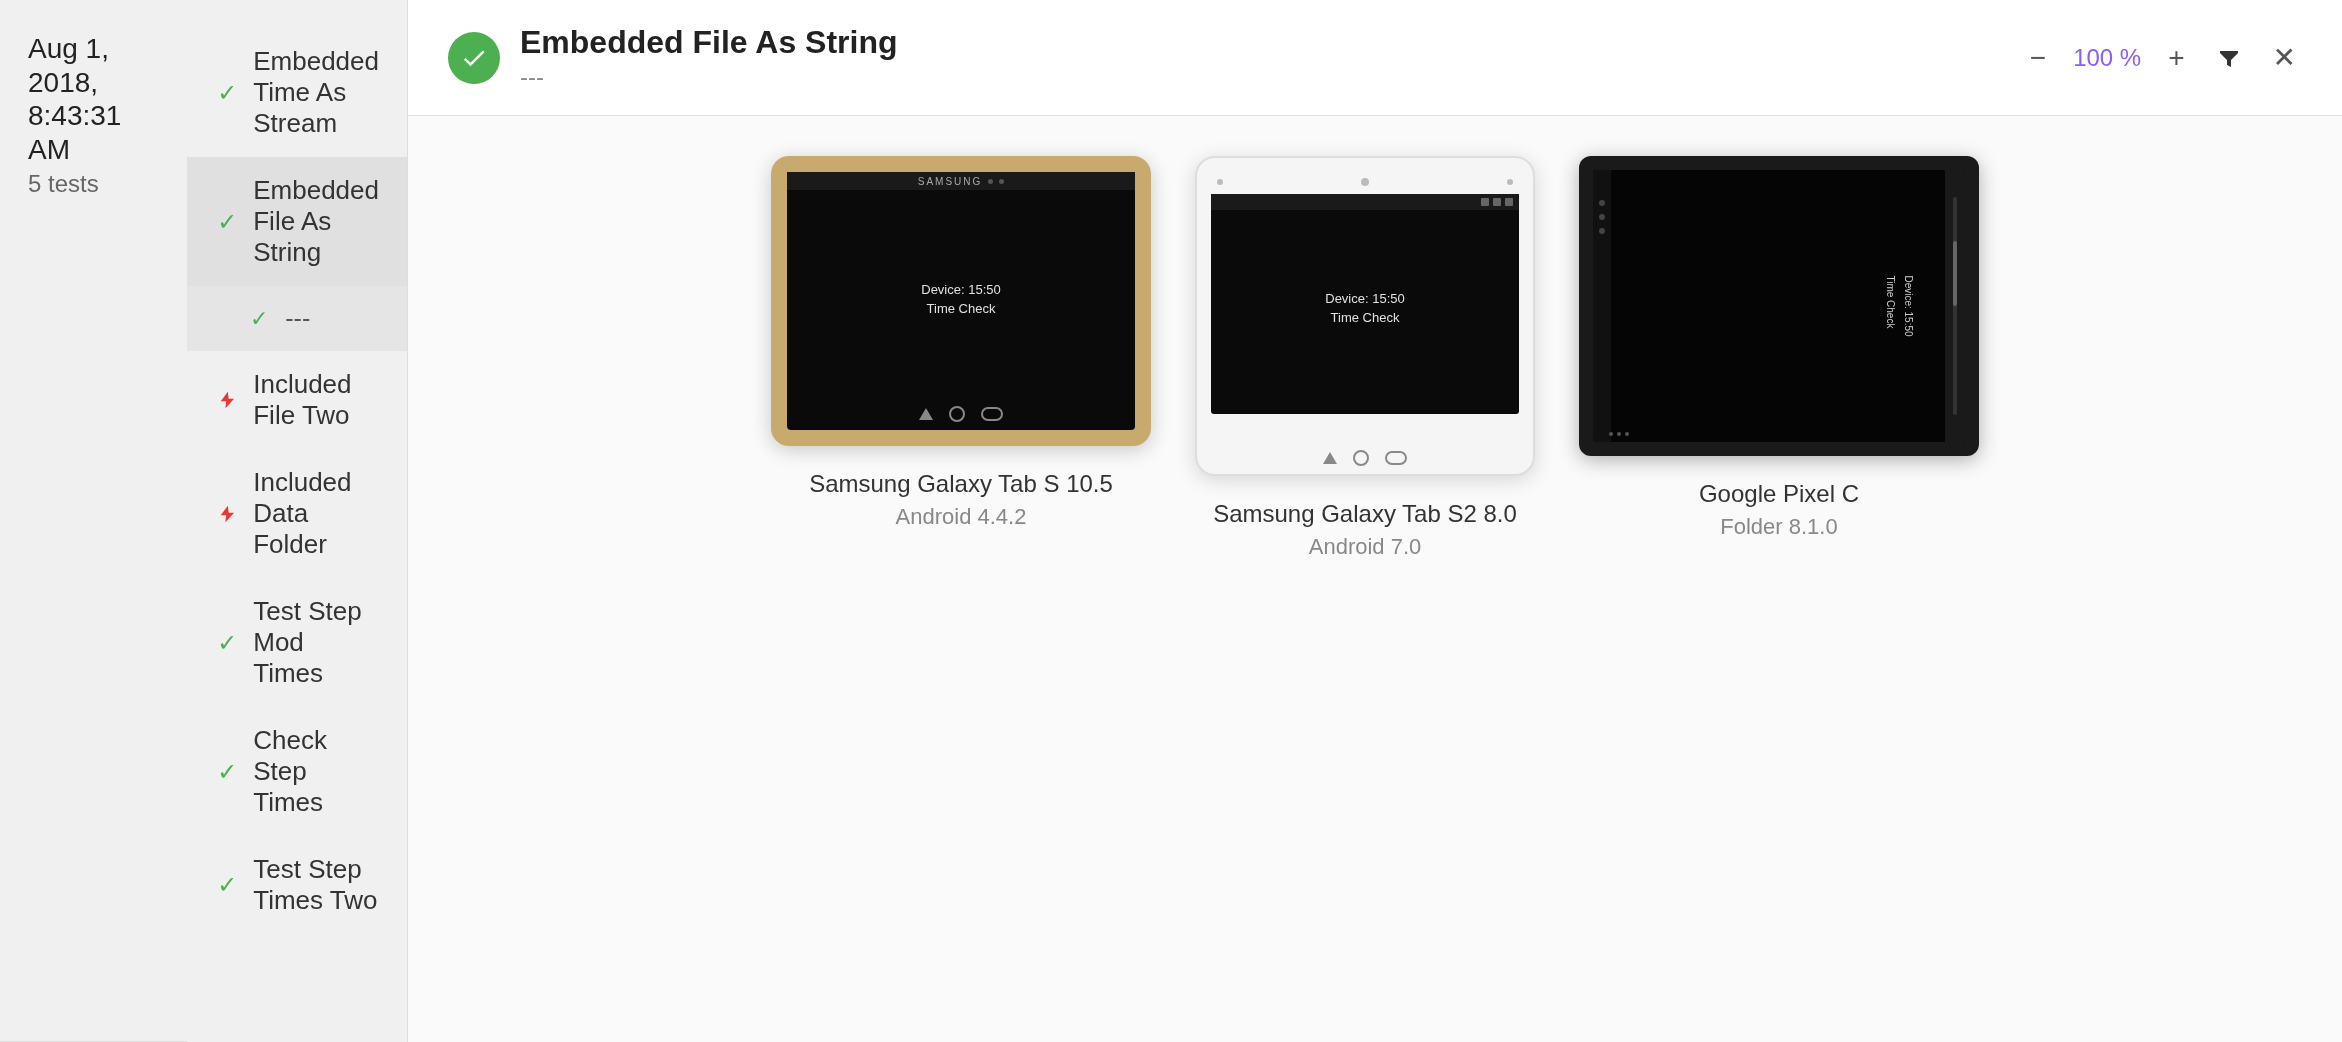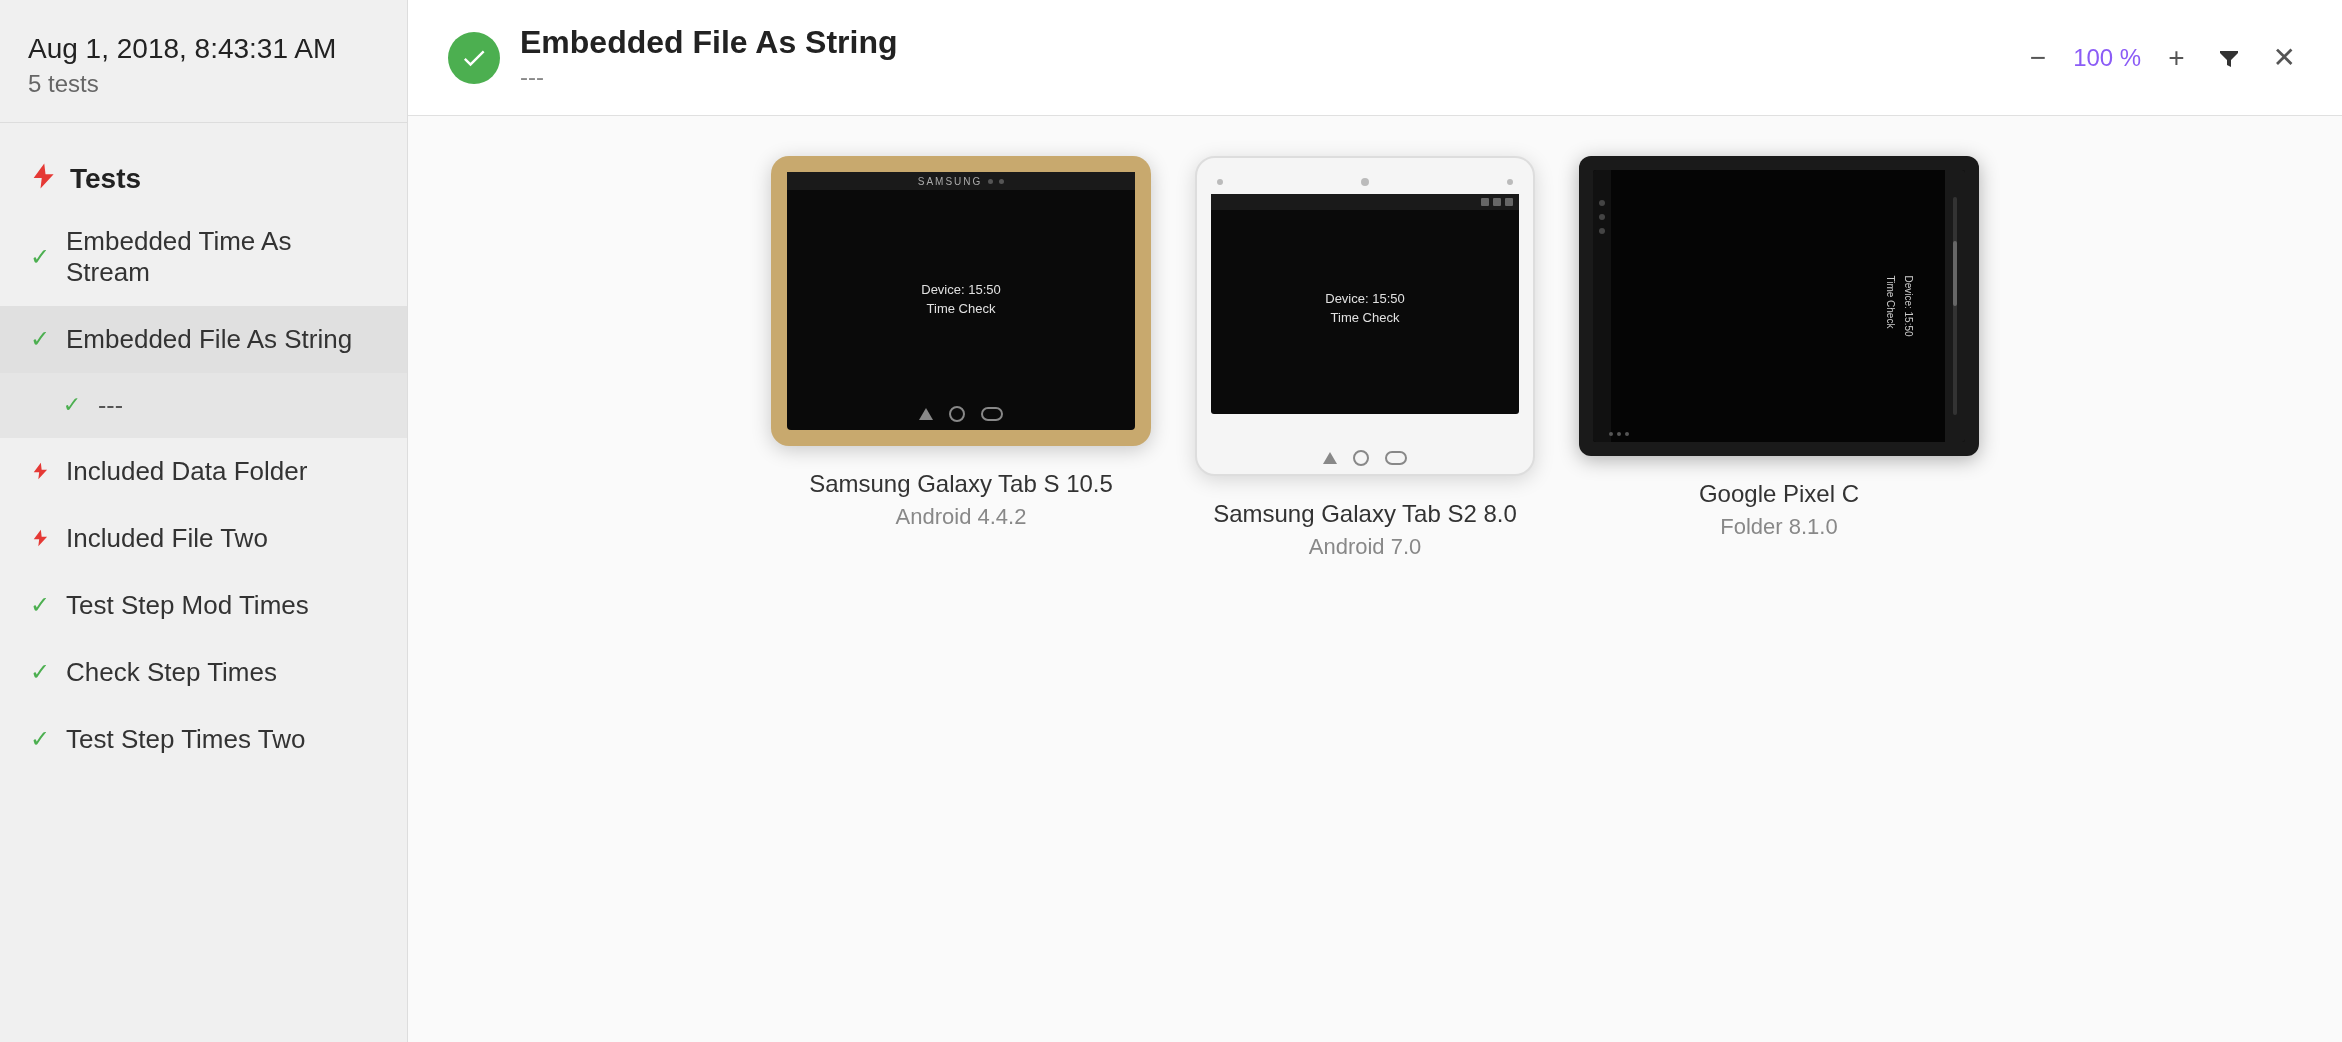--- a/index.html
+++ b/index.html
@@ -12,21 +12,21 @@
       overflow: hidden;
     }
 
     
     #sidebar {
       width: 408px;
       min-width: 408px;
       background: #f0f0f0;
       border-right: 1px solid #ddd;
       display: flex;
-      flex-direction: column;
+      flex-direction: row;
       padding: 0;
     }
 
     #sidebar-header {
       padding: 32px 28px 24px 28px;
       border-bottom: 1px solid #ddd;
     }
 
     #sidebar-date {
       font-size: 28px;
@@ -477,60 +477,52 @@
 <body>
 
 <div id="sidebar">
   <div id="sidebar-header">
     <div id="sidebar-date">Aug 1, 2018, 8:43:31 AM</div>
     <div id="sidebar-count">5 tests</div>
   </div>
 
   <div id="sidebar-nav">
 
-    <div class="nav-section-header">
-      <span>
-        <svg class="tests-bolt" viewBox="0 0 24 24" fill="#e53935">
+
+    <div class="nav-item">
+      <span class="status-icon status-check">✓</span>
+      <span>Embedded Time As Stream</span>
+    </div>
+
+    <div class="nav-item active">
+      <span class="status-icon status-check">✓</span>
+      <span>Embedded File As String</span>
+    </div>
+
+    <div class="nav-item sub-item active">
+      <span class="status-icon status-check-small">✓</span>
+      <span>---</span>
+    </div>
+
+    <div class="nav-item">
+      <span class="status-icon status-bolt">
+        <svg width="20" height="24" viewBox="0 0 24 24" fill="#e53935">
           <path d="M13 2L4.5 13.5H11L10 22L20.5 10.5H14L13 2Z"></path>
         </svg>
       </span>
-      <span>Tests</span>
-    </div>
-
-    <div class="nav-item">
-      <span class="status-icon status-check">✓</span>
-      <span>Embedded Time As Stream</span>
-    </div>
-
-    <div class="nav-item active">
-      <span class="status-icon status-check">✓</span>
-      <span>Embedded File As String</span>
-    </div>
-
-    <div class="nav-item sub-item active">
-      <span class="status-icon status-check-small">✓</span>
-      <span>---</span>
+      <span>Included File Two</span>
     </div>
 
     <div class="nav-item">
       <span class="status-icon status-bolt">
         <svg width="20" height="24" viewBox="0 0 24 24" fill="#e53935">
           <path d="M13 2L4.5 13.5H11L10 22L20.5 10.5H14L13 2Z"></path>
         </svg>
       </span>
       <span>Included Data Folder</span>
-    </div>
-
-    <div class="nav-item">
-      <span class="status-icon status-bolt">
-        <svg width="20" height="24" viewBox="0 0 24 24" fill="#e53935">
-          <path d="M13 2L4.5 13.5H11L10 22L20.5 10.5H14L13 2Z"></path>
-        </svg>
-      </span>
-      <span>Included File Two</span>
     </div>
 
     <div class="nav-item">
       <span class="status-icon status-check">✓</span>
       <span>Test Step Mod Times</span>
     </div>
 
     <div class="nav-item">
       <span class="status-icon status-check">✓</span>
       <span>Check Step Times</span>

